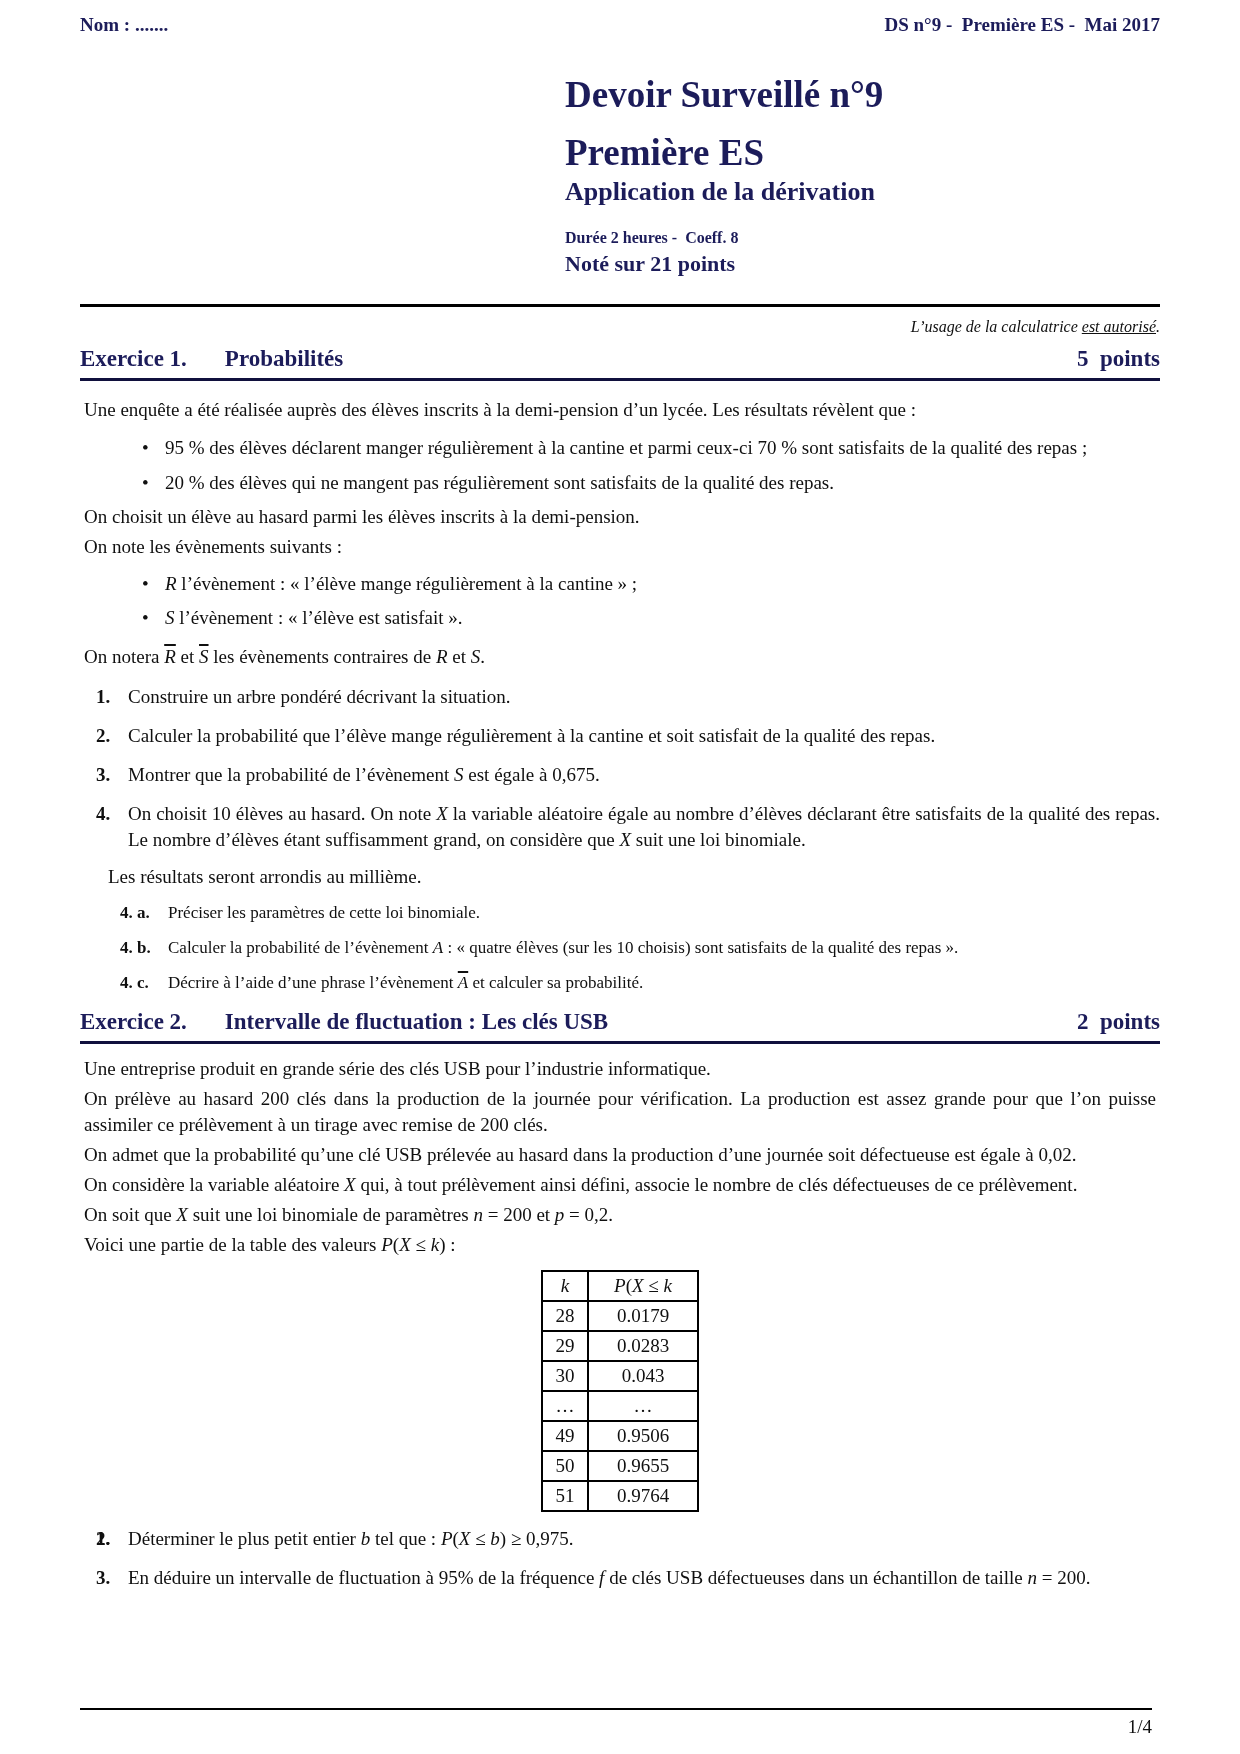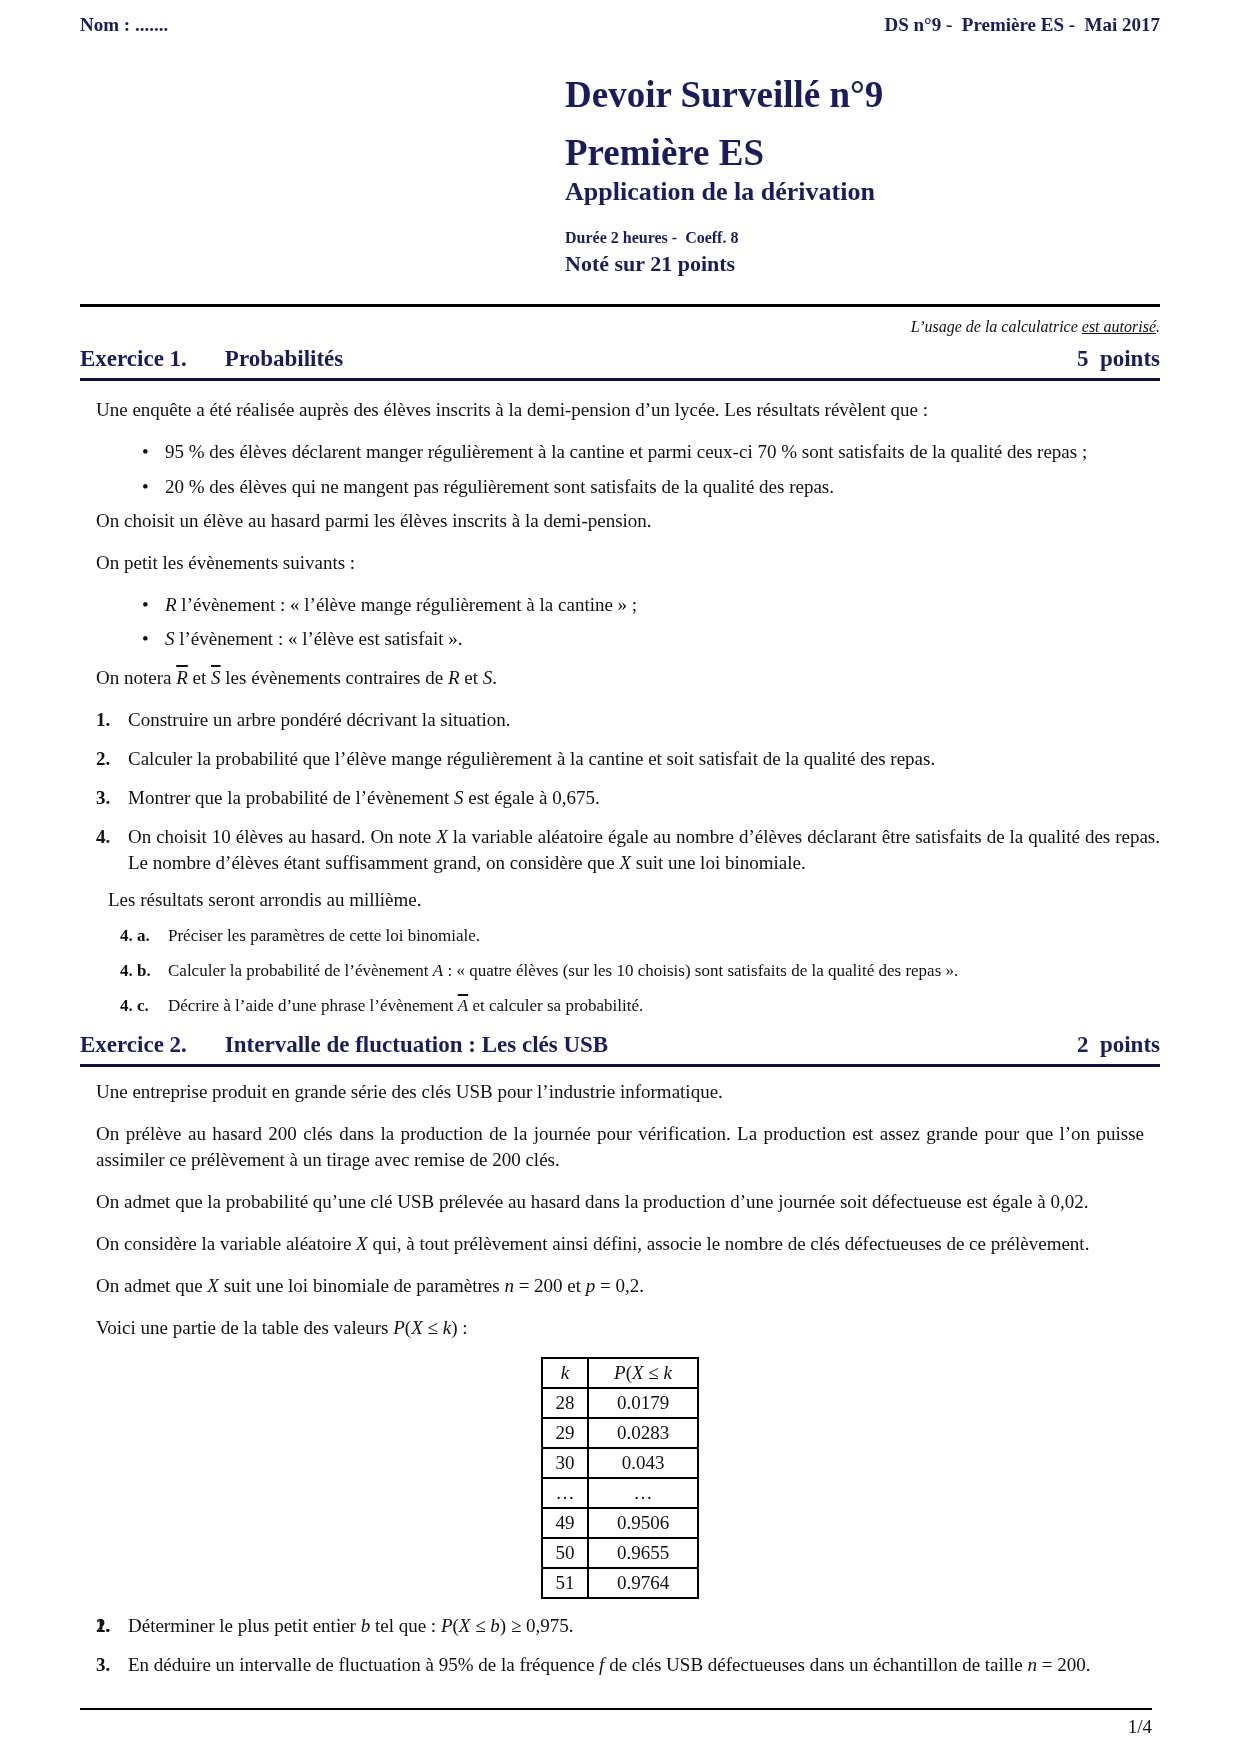--- a/index.html
+++ b/index.html
@@ -37,21 +37,21 @@
   .notice{margin:7px 0 0 0;text-align:right;font-style:italic;font-size:16px;line-height:26px;}
 
   
   .ex-header{display:flex;justify-content:space-between;align-items:baseline;
     margin-top:7px;padding-bottom:7px;border-bottom:3px solid var(--rule-navy);
     color:var(--navy);font-weight:bold;font-size:23px;line-height:24px;}
   .ex-title{margin-left:38px;}
   .mt14{margin-top:14px;}
 
   
-  .para{margin:16px;font-size:19px;line-height:26px;text-align:justify;}
+  .para{margin:4px;font-size:19px;line-height:26px;text-align:justify;}
   .it{font-style:italic;}
   .ov{text-decoration:overline;text-decoration-thickness:2px;}
   .ul{text-decoration:underline;}
 
   ul.bullets{list-style:none;margin:12px 0 0 0;padding:0;}
   ul.bullets li{position:relative;padding-left:85px;margin-top:9px;
     font-size:19px;line-height:26px;text-align:justify;}
   ul.bullets li .b{position:absolute;left:62px;}
   ul.bullets.events{margin-top:11px;}
   ul.bullets.events li + li{margin-top:8px;}
@@ -107,21 +107,21 @@
   </div>
 
   <p class="para mt16">Une enquête a été réalisée auprès des élèves inscrits à la demi-pension d’un lycée. Les résultats révèlent que :</p>
 
   <ul class="bullets">
     <li><span class="b">•</span><span>95 % des élèves déclarent manger régulièrement à la cantine et parmi ceux-ci 70 % sont satisfaits de la qualité des repas ;</span></li>
     <li><span class="b">•</span><span>20 % des élèves qui ne mangent pas régulièrement sont satisfaits de la qualité des repas.</span></li>
   </ul>
 
   <p class="para mt8">On choisit un élève au hasard parmi les élèves inscrits à la demi-pension.</p>
-  <p class="para mt0">On petit les évènements suivants :</p>
+  <p class="para mt0">On note les évènements suivants :</p>
 
   <ul class="bullets events">
     <li><span class="b">•</span><span><span class="it">R</span><span> l’évènement : « l’élève mange régulièrement à la cantine » ;</span></span></li>
     <li><span class="b">•</span><span><span class="it">S</span><span> l’évènement : « l’élève est satisfait ».</span></span></li>
   </ul>
 
   <p class="para mt13"><span>On notera </span><span class="it ov">R</span><span> et </span><span class="it ov">S</span><span> les évènements contraires de </span><span class="it">R</span><span> et </span><span class="it">S</span><span>.</span></p>
 
   <div class="qitem mt14">
     <span class="qnum">1.</span>
@@ -159,21 +159,21 @@
     <div>
       <span class="ex-label">Exercice 2.</span><span class="ex-title">Intervalle de fluctuation : Les clés USB</span>
     </div>
     <span class="ex-points pre">2  points</span>
   </div>
 
   <p class="para mt12">Une entreprise produit en grande série des clés USB pour l’industrie informatique.</p>
   <p class="para mt0">On prélève au hasard 200 clés dans la production de la journée pour vérification. La production est assez grande pour que l’on puisse assimiler ce prélèvement à un tirage avec remise de 200 clés.</p>
   <p class="para mt0">On admet que la probabilité qu’une clé USB prélevée au hasard dans la production d’une journée soit défectueuse est égale à 0,02.</p>
   <p class="para mt0"><span>On considère la variable aléatoire </span><span class="it">X</span><span> qui, à tout prélèvement ainsi défini, associe le nombre de clés défectueuses de ce prélèvement.</span></p>
-  <p class="para mt0"><span>On admet que </span><span class="it">X</span><span> suit une loi binomiale de paramètres </span><span class="it">n</span><span> = 200 et </span><span class="it">p</span><span> = 0,2.</span></p>
+  <p class="para mt0"><span>On soit que </span><span class="it">X</span><span> suit une loi binomiale de paramètres </span><span class="it">n</span><span> = 200 et </span><span class="it">p</span><span> = 0,2.</span></p>
   <p class="para mt0"><span>Voici une partie de la table des valeurs </span><span class="it">P</span><span>(</span><span class="it">X</span><span> ≤ </span><span class="it">k</span><span>) :</span></p>
 
   <table class="ptable">
     <thead>
       <tr>
         <th><span class="it">k</span></th>
         <th><span class="it">P</span><span>(</span><span class="it">X</span><span> ≤ </span><span class="it">k</span></th>
       </tr>
     </thead>
     <tbody>

